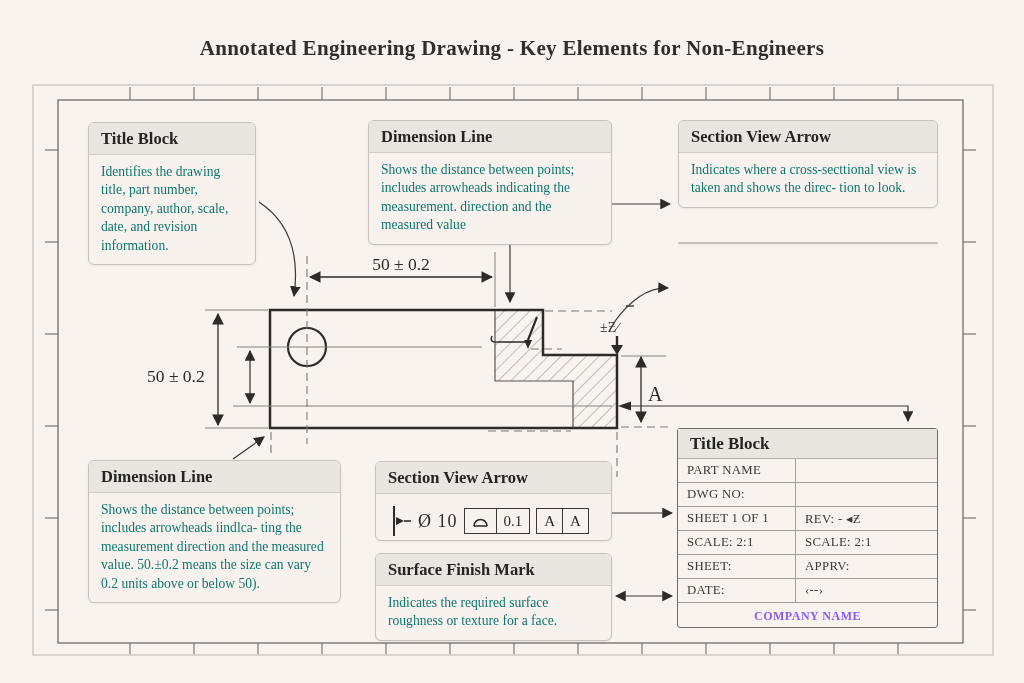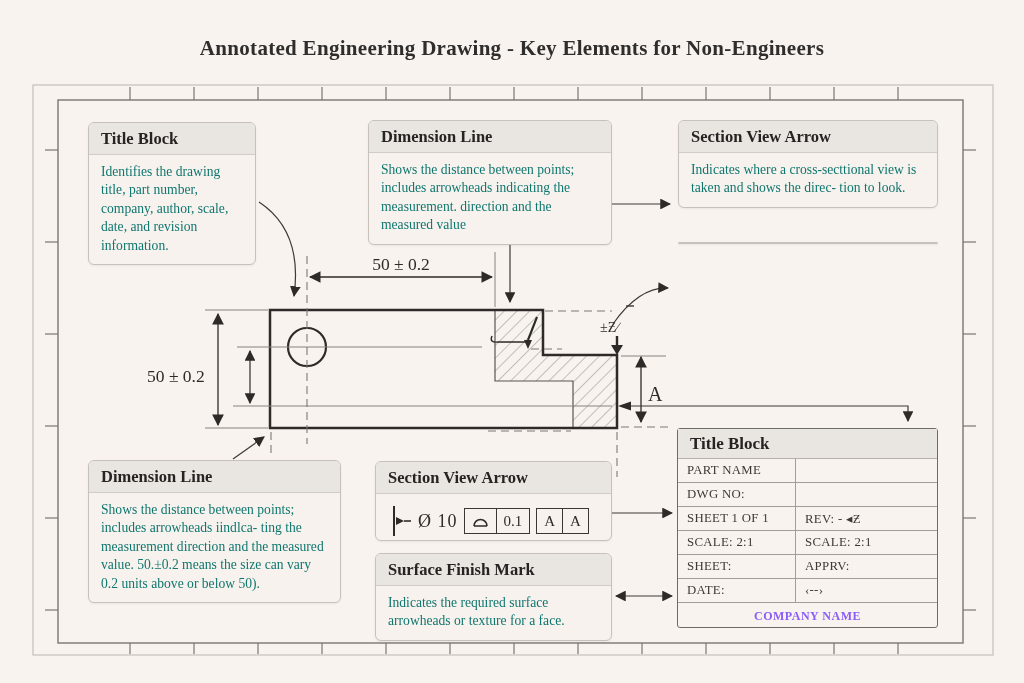--- a/index.html
+++ b/index.html
@@ -229,21 +229,21 @@
       </span>
       <span class="fcf-box">
         <span class="fcf-cell">A</span>
         <span class="fcf-cell">A</span>
       </span>
     </div>
   </div>
 
   <div class="callout" style="left:375px; top:553px; width:237px;">
     <div class="callout-h">Surface Finish Mark</div>
-    <div class="callout-b">Indicates the required surface arrowheads or texture for a face.</div>
+    <div class="callout-b">Indicates the required surface roughness or texture for a face.</div>
   </div>
 
   <div id="tb-table">
     <div class="tb-h">Title Block</div>
     <div class="tb-row">
       <div class="tb-cell l">PART NAME</div>
       <div class="tb-cell r"></div>
     </div>
     <div class="tb-row">
       <div class="tb-cell l">DWG NO:</div>

